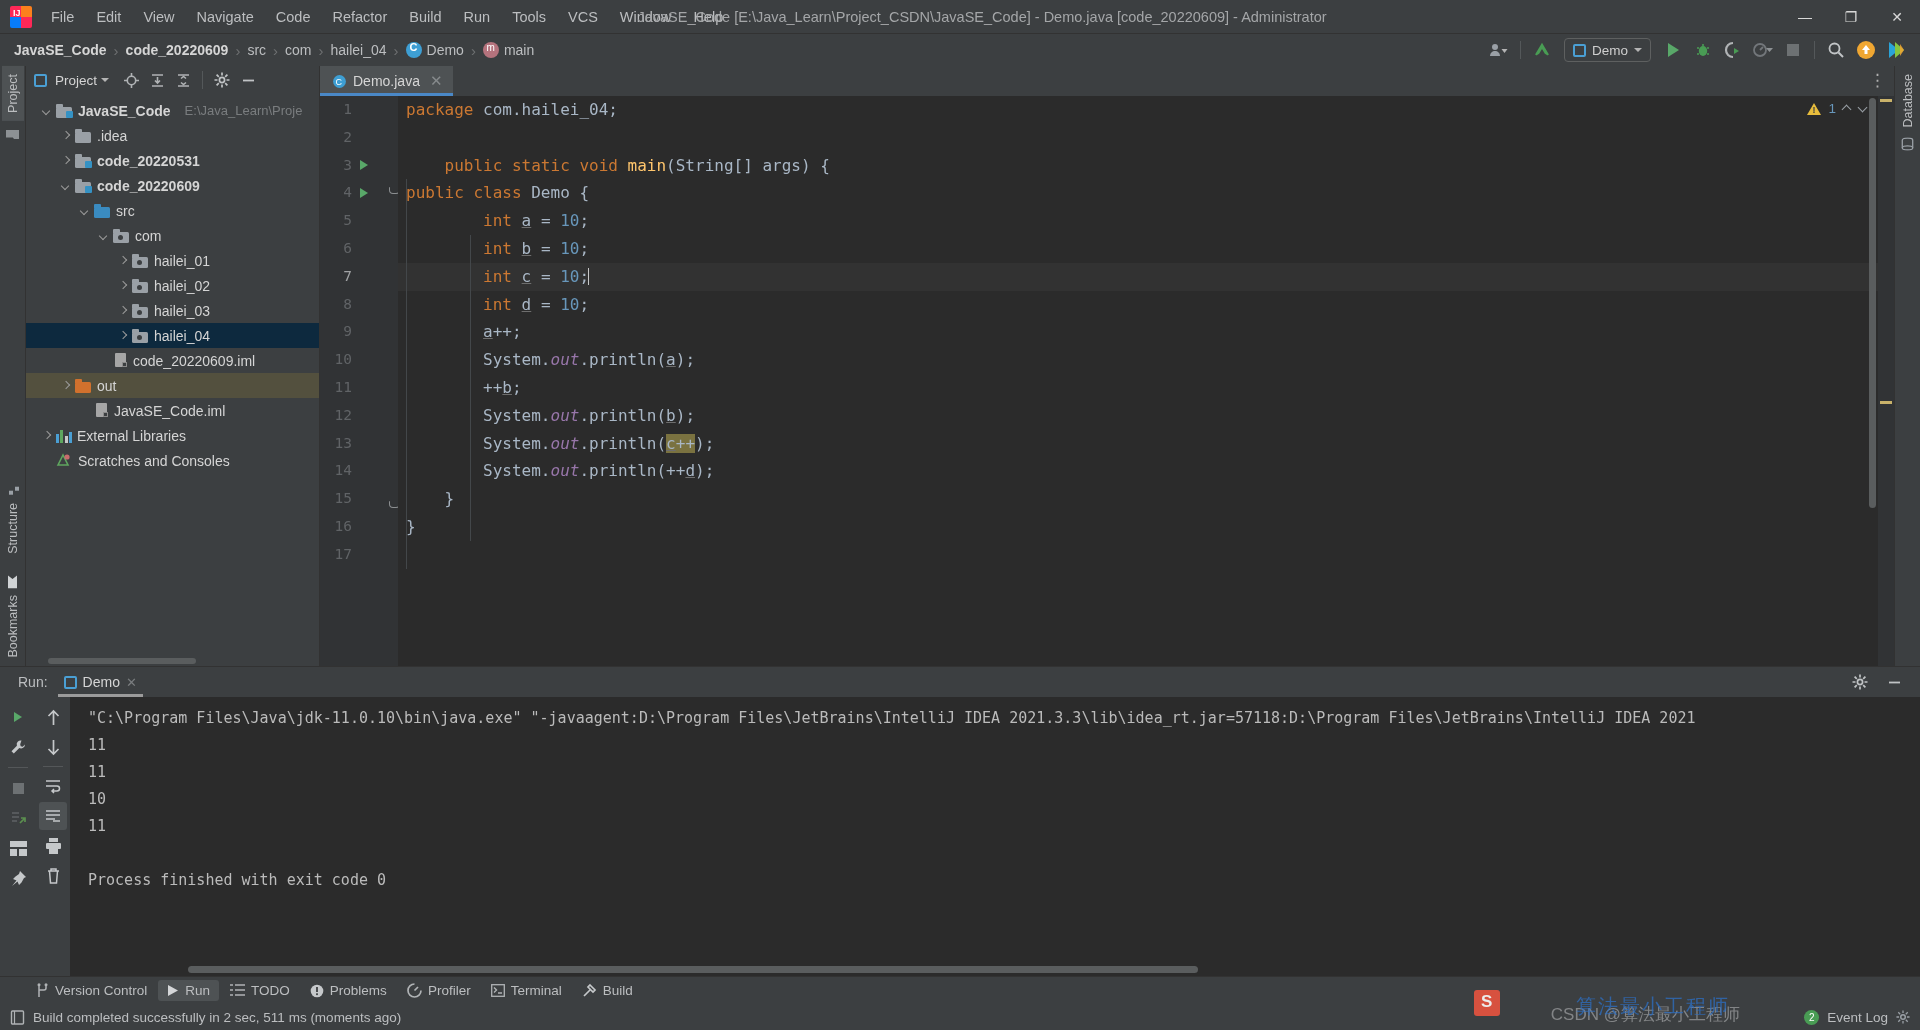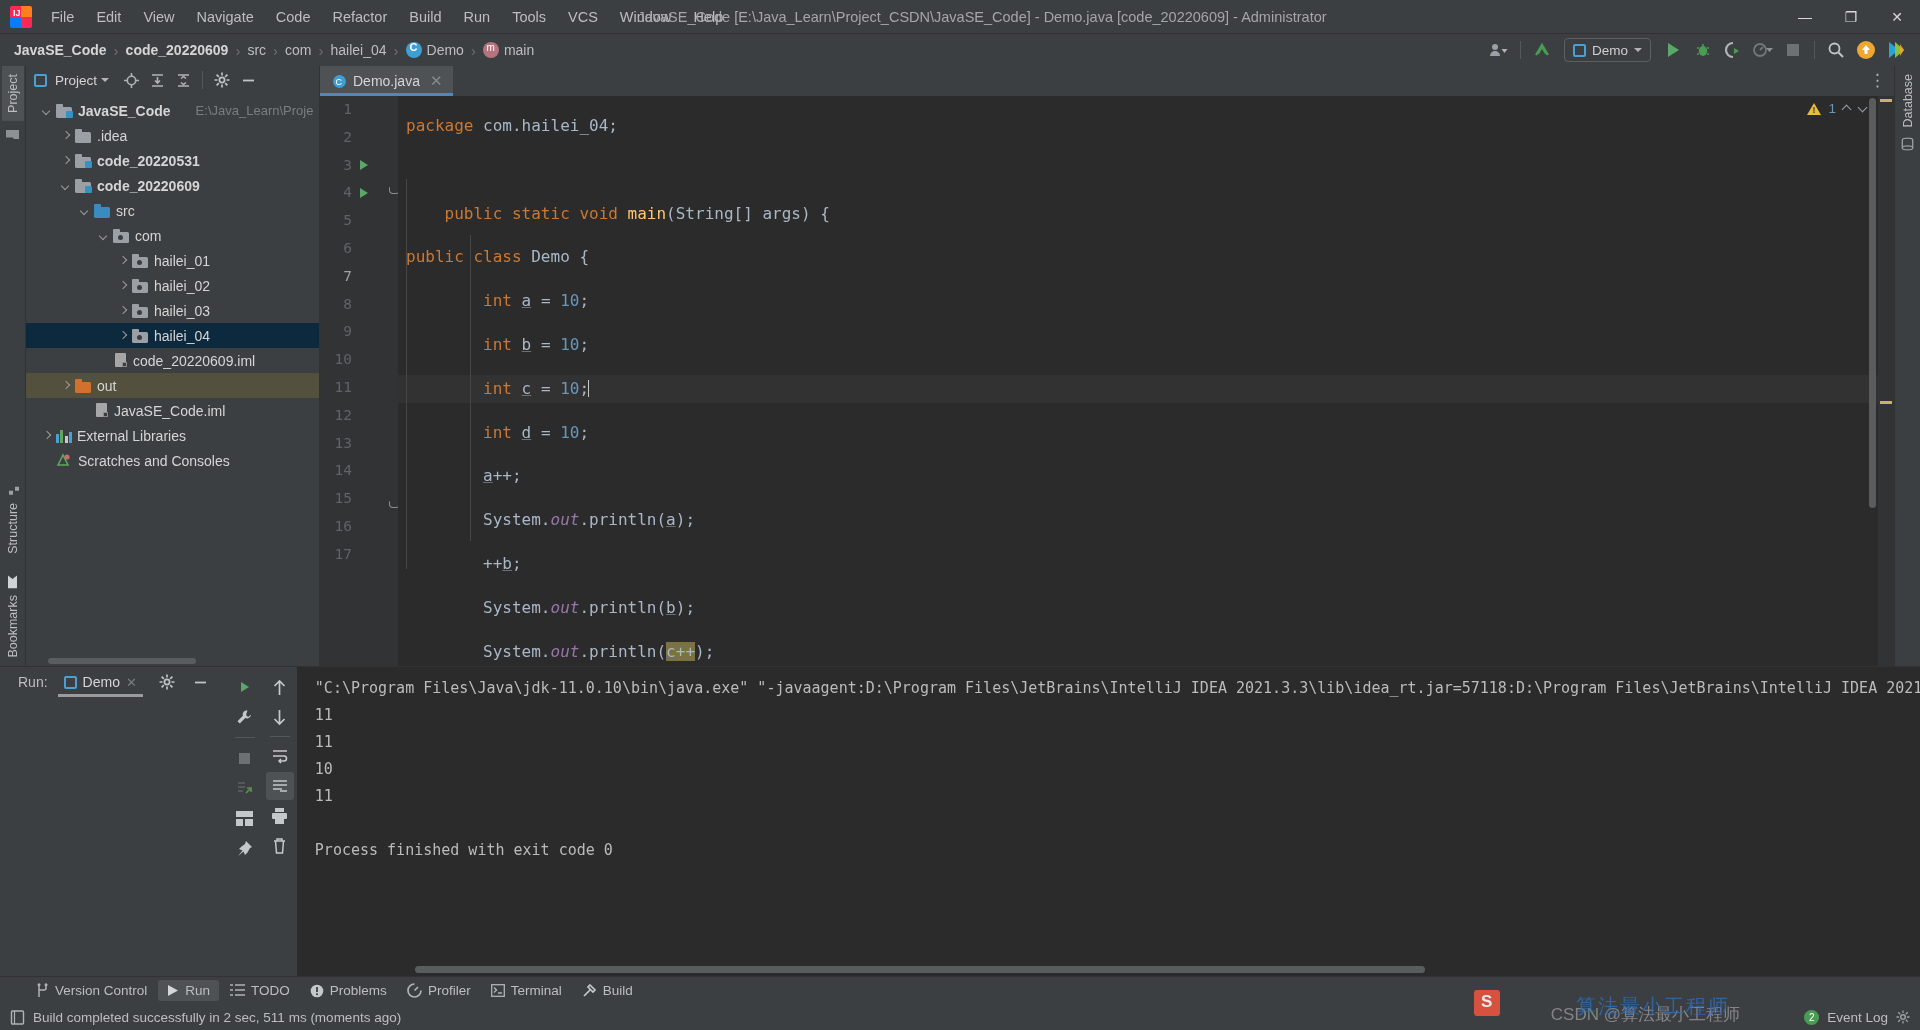--- a/index.html
+++ b/index.html
@@ -95,21 +95,21 @@
   .fico.orange .body { background: #d1712d; } .fico.orange .tab { background: #d1712d; }
   .fico .badge { position:absolute; right:0; bottom:0; width:7px; height:7px; background:#3592c4; border-radius:1px; }
   .fico .dot { position:absolute; left:5px; bottom:3px; width:5px; height:5px; background:#3c3f41; border-radius:50%; }
   .file-ico { width:15px;height:15px;flex:0 0 15px;margin-right:5px;position:relative; }
   .file-ico .pg { position:absolute;left:2px;top:0;width:11px;height:14px;background:#a6a6a6;border-radius:1px; }
   .file-ico .sq { position:absolute;right:1px;bottom:1px;width:5px;height:5px;background:#3c3f41;border:1px solid #8c8c8c;}
   .lib-ico { width:16px;height:14px;flex:0 0 16px;margin-right:5px;display:flex;align-items:flex-end;gap:1.5px; }
   .lib-ico i { width:3px; display:block; }
   .tlabel { font-size: 14px; color: #d5d5d5; }
   .tlabel.b { font-weight: bold; }
-  .tdim { font-size: 13px; color: #7a7d7f; margin-left: 25px; }
+  .tdim { font-size: 13px; color: #7a7d7f; margin-left: 14px; }
   .pp-scroll { height: 10px; flex: 0 0 10px; position: relative; }
   .pp-scroll i { position:absolute; left: 22px; top: 2px; width: 148px; height: 6px; background: #5a5d5e; border-radius: 3px;}
 
   
   .editor-area { flex: 1 1 auto; display: flex; flex-direction: column; min-width: 0; background: #2b2b2b; }
   .tabbar { height: 30px; flex: 0 0 30px; background: #3c3f41; display: flex; align-items: stretch; position: relative; }
   .etab { display: flex; align-items: center; gap: 6px; padding: 0 10px 0 12px; background: #4e5254; position: relative; cursor: default;}
   .etab .underline { position: absolute; left: 0; right: 0; bottom: 0; height: 3px; background: #4a88c7; }
   .etab-label { font-size: 14px; color: #d5d5d5; }
   .etab-x { color: #868a8c; font-size: 15px; margin-left: 4px; }
@@ -119,21 +119,21 @@
   .code-wrap { flex: 1 1 auto; display: flex; min-height: 0; position: relative; background: #2b2b2b; }
   .gutter { width: 78px; flex: 0 0 78px; background: #313335; position: relative; }
   .gutter .numcol { position: absolute; right: 46px; top: 0; text-align: right; }
   .gutter .runcol { position: absolute; left: 40px; top: 0; width: 20px;}
   .gutter .foldcol{ position: absolute; left: 68px; top: 0; width: 14px;}
   .gline { height: 27.8px; line-height: 27.8px; font-family: "DejaVu Sans Mono", monospace; font-size: 14.5px; color: #606366; }
   .gline.cur { color: #a1a3a5; }
   .code-col { flex: 1 1 auto; position: relative; overflow: hidden; background: #2b2b2b; }
   .codeline {
     height: 27.8px; line-height: 27.8px; font-family: "DejaVu Sans Mono", monospace;
-    font-size: 16px; color: #a9b7c6; white-space: pre; padding-left: 8px; margin-top: 16px;
+    font-size: 16px; color: #a9b7c6; white-space: pre; padding-left: 8px;
   }
   .codeline.cur { background: #323232; }
   .kw { color: #cc7832; }
   .num { color: #6897bb; }
   .cls { color: #a9b7c6; }
   .fld { color: #9876aa; font-style: italic; }
   .var { color: #a9b7c6; text-decoration: underline; text-decoration-color: #6e6e6e; }
   .hl2 { background: #7a7240; }
   .caret { display:inline-block; width:1px; height: 17px; background:#c8c8c8; vertical-align: -3px; margin-left:-1px;}
   .fold-marker { width: 11px; height: 11px; position: relative; margin: 8px 0 0 1px; }
@@ -147,21 +147,21 @@
     position: absolute; right: 26px; top: 5px; display: flex; align-items: center; gap: 7px;
     font-size: 13.5px; color: #9aa0a6; z-index: 5;
   }
   .warn-tri { width: 0;height:0;border-left:7px solid transparent;border-right:7px solid transparent;border-bottom:12px solid #e8bd3c; position:relative;}
   .warn-tri:after{content:"!";position:absolute;left:-2px;top:2px;font-size:9px;color:#3c3f41;font-weight:bold;}
   .chevu, .chevd { width:9px;height:9px; position:relative;}
   .chevu:after{content:"";position:absolute;left:0;top:2px;width:6px;height:6px;border-left:1.6px solid #9aa0a6;border-top:1.6px solid #9aa0a6;transform:rotate(45deg);}
   .chevd:after{content:"";position:absolute;left:0;top:0px;width:6px;height:6px;border-right:1.6px solid #9aa0a6;border-bottom:1.6px solid #9aa0a6;transform:rotate(45deg);}
 
   
-  .runpanel { height: 310px; flex: 0 0 310px; background: #3c3f41; display: flex; flex-direction: row; border-top: 1px solid #323232;}
+  .runpanel { height: 310px; flex: 0 0 310px; background: #3c3f41; display: flex; flex-direction: column; border-top: 1px solid #323232;}
   .run-header { height: 30px; flex: 0 0 30px; display: flex; align-items: center; padding-left: 18px; gap: 10px; position: relative;}
   .run-lbl { font-size: 14px; color: #bcbec0; }
   .run-tab { display: flex; align-items: center; gap: 6px; padding: 3px 6px; position: relative; }
   .run-tab .ul { position:absolute; left:0; right:0; bottom:-4px; height:3px; background:#9b9b9b;}
   .run-header-right { margin-left:auto; display:flex; align-items:center; gap: 6px; padding-right: 12px;}
   .run-body { flex: 1 1 auto; display: flex; min-height: 0; }
   .run-toolbar { width: 36px; flex: 0 0 36px; background: #3c3f41; display:flex; flex-direction:column; align-items:center; padding-top: 6px; gap: 2px;}
   .run-toolbar2 { width: 34px; flex: 0 0 34px; background: #3c3f41; display:flex; flex-direction:column; align-items:center; padding-top: 6px; gap: 2px;}
   .rbtn { width: 28px; height: 28px; display:flex; align-items:center; justify-content:center; border-radius:3px; }
   .rbtn.act { background:#4e5254; }

